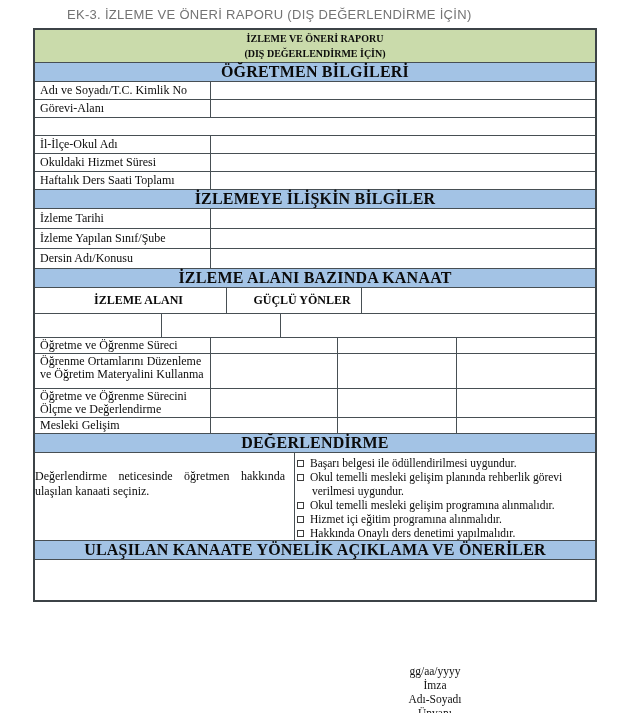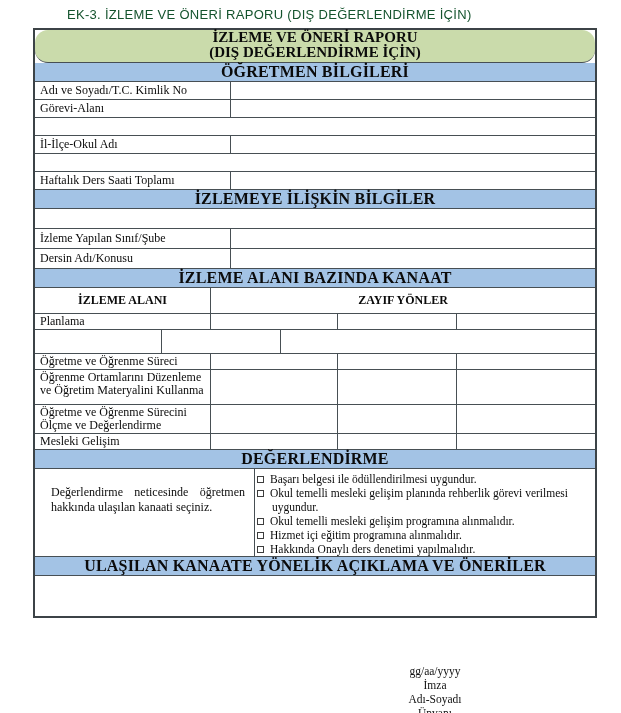--- a/index.html
+++ b/index.html
@@ -13,68 +13,68 @@
     position:relative;
     width:621px;height:713px;
     background:#ffffff;
     overflow:hidden;
     font-family:"Liberation Serif","DejaVu Serif",serif;
     color:#0b0b0b;
   }
   .doc-title{
     position:absolute;left:67px;top:7px;
     font-family:"Liberation Sans","DejaVu Sans",sans-serif;
-    font-size:13px;letter-spacing:.3px;color:#14532d;
+    font-size:13px;letter-spacing:.3px;color:#737373;
     white-space:nowrap;
   }
   .form{
     position:absolute;left:33px;top:28px;width:564px;
     border:2px solid #3c4347;
     background:#fff;
     display:flex;flex-direction:column;
   }
   .band-green{
     background:var(--green);
     border-bottom:1px solid var(--bd);
     min-height:33px;
-    display:flex;flex-direction:column;align-items:center;
-    font-weight:bold;font-size:15px;line-height:15px;text-align:center;border-radius:13px;
+    display:flex;flex-direction:column;justify-content:center;align-items:center;
+    font-weight:bold;font-size:10px;line-height:15px;text-align:center;
   }
   .band{
     background:var(--blue);
     border-bottom:1px solid var(--bd);
     display:flex;justify-content:center;align-items:center;
     font-weight:bold;font-size:16px;letter-spacing:.2px;
   }
   .h17{min-height:17px}.h16{min-height:16px}.h14{min-height:14px}
   .row{
     display:flex;border-bottom:1px solid var(--bd);
     font-size:12px;
   }
   .cell-label{
-    width:196px;border-right:1px solid var(--bd);
+    width:176px;border-right:1px solid var(--bd);
     padding:1px 3px 1px 5px;display:flex;align-items:center;line-height:13px;
   }
   .cell-value{flex:1;}
   .r18{min-height:18px}.r20{min-height:20px}
   .colhead{
     display:flex;border-bottom:1px solid var(--bd);
     min-height:26px;font-weight:bold;font-size:12px;line-height:13px;text-align:center;
   }
-  .colhead>div{display:flex;align-items:center;justify-content:center;padding:0 2px;}
+  .colhead>div{display:flex;align-items:center;justify-content:center;padding:0 2px;margin-left:16px;}
   .kc1{width:176px;border-right:1px solid var(--bd);}
   .kc2{width:127px;border-right:1px solid var(--bd);}
   .kc3{width:119px;border-right:1px solid var(--bd);}
   .kc4{flex:1;}
   .k-row{display:flex;border-bottom:1px solid var(--bd);font-size:12px;}
   .k-row .kc1{padding:1px 4px 1px 5px;line-height:12px;display:flex;align-items:flex-start;border-right:1px solid var(--bd);}
   .eval-row{display:flex;border-bottom:1px solid var(--bd);min-height:86px;}
   .eval-left{
-    width:220px;border-right:1px solid var(--bd);
-    padding:16px 9px 0 16px;font-size:12px;line-height:15px;text-align:justify;
+    width:260px;border-right:1px solid var(--bd);
+    padding:16px 9px 0 0;font-size:12px;line-height:15px;text-align:justify;
   }
   .eval-right{flex:1;padding:3px 4px 0 6px;font-size:11.5px;line-height:14px;}
   .opt{padding-left:11px;text-indent:-15px;}
   .cb{
     display:inline-block;width:7px;height:7px;border:1px solid #3d3d3d;
     margin-right:6px;vertical-align:0px;background:#fff;
   }
   .final-box{min-height:40px;background:#fff;}
   .footer{
     position:absolute;left:350px;top:664px;width:170px;
@@ -106,54 +106,50 @@
       <div class="cell-value"></div>
     </div>
     <div class="row r18">
       <div class="cell-value"></div>
     </div>
     <div class="row r18">
       <div class="cell-label">İl-İlçe-Okul Adı</div>
       <div class="cell-value"></div>
     </div>
     <div class="row r18">
+      <div class="cell-label">Okuldaki Hizmet Süresi</div>
       <div class="cell-value"></div>
     </div>
     <div class="row r18">
       <div class="cell-label">Haftalık Ders Saati Toplamı</div>
       <div class="cell-value"></div>
     </div>
 
     <div class="band h17">İZLEMEYE İLİŞKİN BİLGİLER</div>
 
     <div class="row r20">
+      <div class="cell-label">İzleme Tarihi</div>
       <div class="cell-value"></div>
     </div>
     <div class="row r20">
       <div class="cell-label">İzleme Yapılan Sınıf/Şube</div>
       <div class="cell-value"></div>
     </div>
     <div class="row r20">
       <div class="cell-label">Dersin Adı/Konusu</div>
       <div class="cell-value"></div>
     </div>
 
     <div class="band h16">İZLEME ALANI BAZINDA KANAAT</div>
 
     <div class="colhead">
       <div class="kc1">İZLEME ALANI</div>
-      <div class="kc4">ZAYIF YÖNLER</div>
-    </div>
-
-    <div class="k-row" style="min-height:16px">
-      <div class="kc1">Planlama</div>
-      <div class="kc2"></div>
-      <div class="kc3"></div>
-      <div class="kc4"></div>
-    </div>
+      <div class="kc3">GÜÇLÜ YÖNLER</div>
+    </div>
+
     <div class="k-row" style="min-height:24px">
       <div class="kc2"></div>
       <div class="kc3"></div>
       <div class="kc4"></div>
     </div>
     <div class="k-row" style="min-height:16px">
       <div class="kc1">Öğretme ve Öğrenme Süreci</div>
       <div class="kc2"></div>
       <div class="kc3"></div>
       <div class="kc4"></div>

